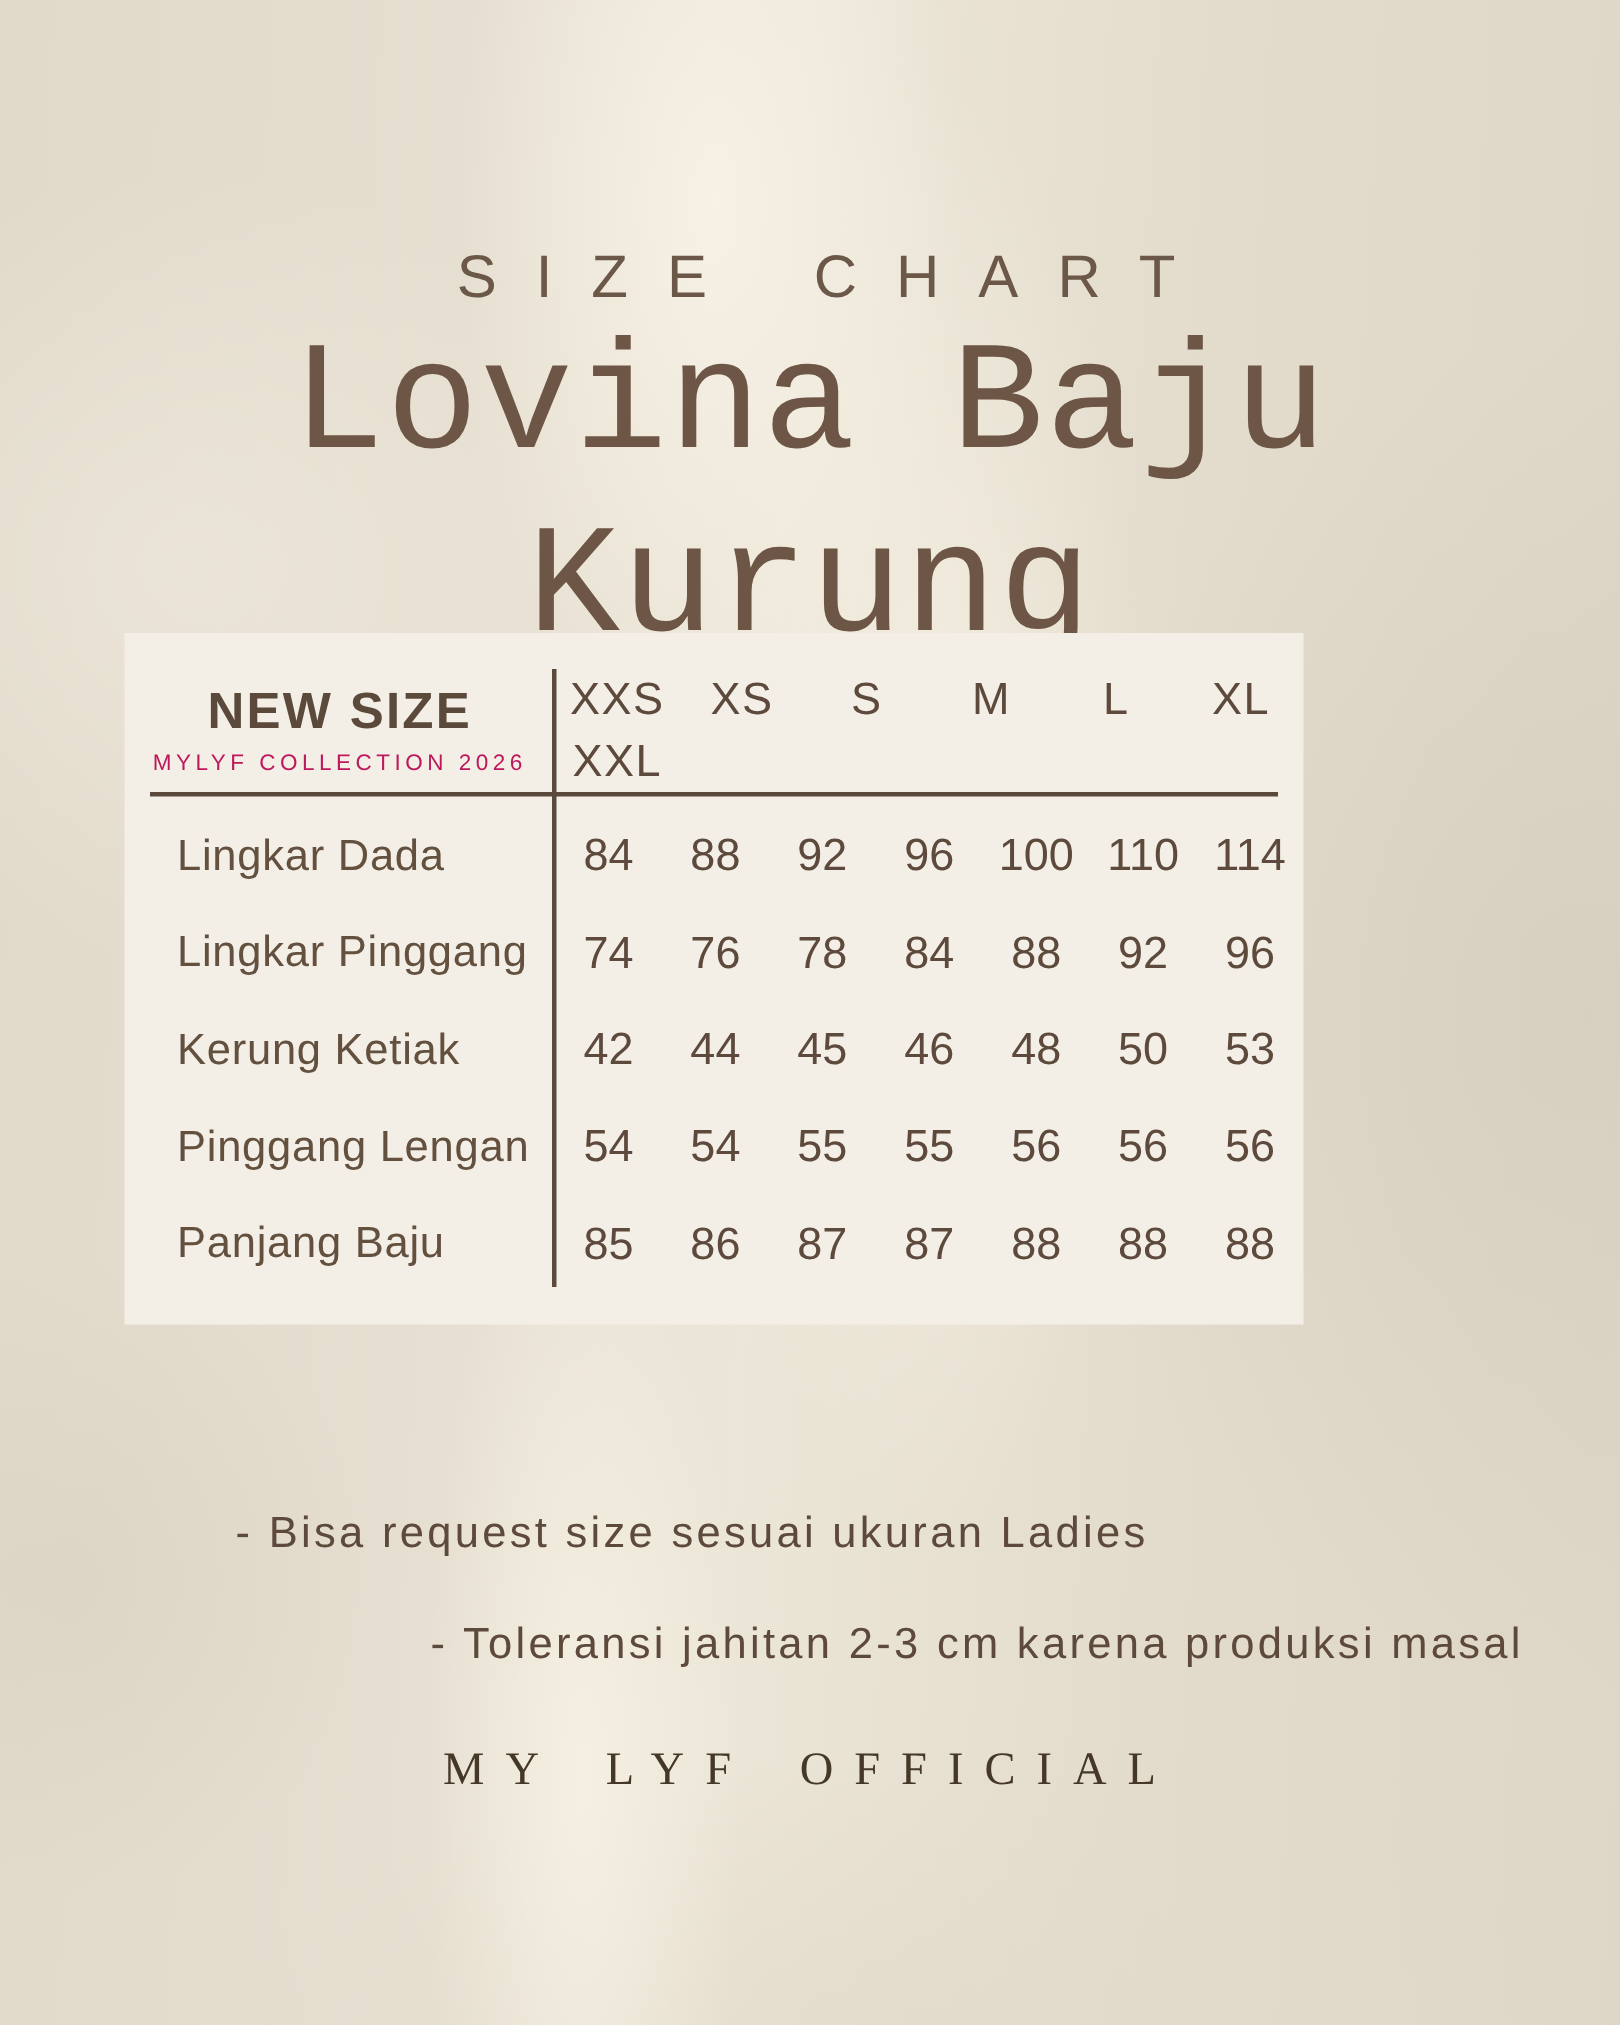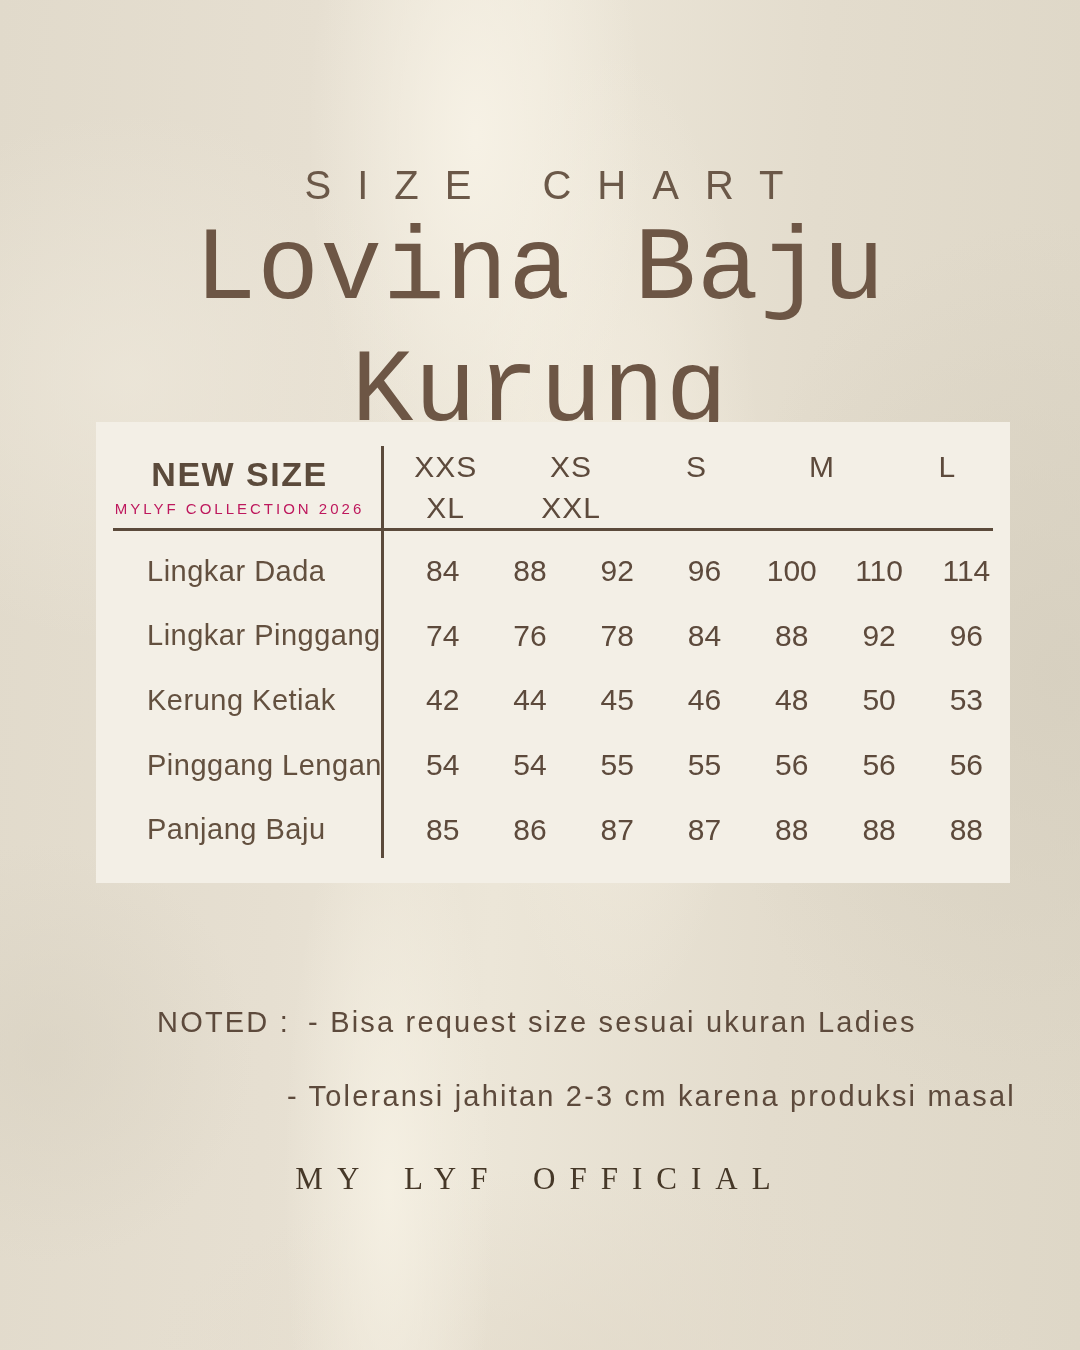--- a/index.html
+++ b/index.html
@@ -20,32 +20,32 @@
   .eyebrow{
     position:absolute;top:163px;left:0;width:100%;box-sizing:border-box;
     text-align:center;font-size:40px;font-weight:400;color:#6b5848;
     letter-spacing:26px;padding-left:34px;word-spacing:8px;
   }
   .main-title{
     position:absolute;top:210px;left:0;width:100%;text-align:center;
     font-family:Liberation Mono, monospace;font-weight:400;
     font-size:103px;line-height:1.18;color:#6d5645;letter-spacing:1px;
   }
-  .card{position:absolute;left:83px;top:422px;width:914px;height:461px;background:#f3efe6;margin-left:13px;}
+  .card{position:absolute;left:83px;top:422px;width:786px;height:461px;background:#f3efe6;}
   .header-left{position:absolute;left:0;top:33px;width:287px;text-align:center;}
   .new-size{font-size:34px;font-weight:700;letter-spacing:1.5px;color:#5b4a3b;}
   .collection{margin-top:6px;font-size:15px;letter-spacing:3px;color:#be185d;}
   .size-cols{
     position:absolute;left:287px;right:0;top:24px;height:83px;
-    display:grid;grid-template-columns:repeat(5,1fr);align-items:center;
+    display:grid;grid-template-columns:repeat(6,1fr);align-items:center;
     text-align:center;font-size:30px;letter-spacing:1px;color:#5d4a3c;
   }
   .vrule{position:absolute;left:285px;top:24px;width:3px;height:412px;background:#5b4a3b;}
   .hrule{position:absolute;left:17px;right:17px;top:106px;height:3px;background:#5b4a3b;}
-  .trows{position:absolute;left:16px;right:0;top:107px;padding-top:10px;}
+  .trows{position:absolute;left:0;right:0;top:107px;padding-top:10px;}
   .trow{display:grid;grid-template-columns:287px repeat(7,1fr);align-items:center;height:64.6px;font-size:30px;color:#5d4a3c;}
   .tlabel{padding-left:35px;font-size:29px;letter-spacing:.5px;text-align:left;color:#63503f;}
   .tcell{text-align:center;}
   .notes{position:absolute;left:157px;top:999px;font-size:29px;letter-spacing:2.2px;line-height:46px;color:#5d4a3c;}
   .note-line1{display:flex;gap:18px;white-space:nowrap;}
   .note-line2{margin-left:130px;white-space:nowrap;margin-top:28px;}
   .footer{
     position:absolute;top:1161px;left:0;width:100%;box-sizing:border-box;
     text-align:center;font-family:"Liberation Serif","DejaVu Serif",serif;
     font-size:31px;letter-spacing:14px;word-spacing:10px;color:#463828;
@@ -128,21 +128,20 @@
           <div class="tcell">87</div>
           <div class="tcell">88</div>
           <div class="tcell">88</div>
           <div class="tcell">88</div>
         </div>
       </div>
   </div>
 
   <div class="notes">
     <div class="note-line1">
-      <span>NOTED :</span>
       <span>- Bisa request size sesuai ukuran Ladies</span>
     </div>
     <div class="note-line2">- Toleransi jahitan 2-3 cm karena produksi masal</div>
   </div>
 
   <div class="footer">MY LYF OFFICIAL</div>
 
 </div>
 
 </body></html>

